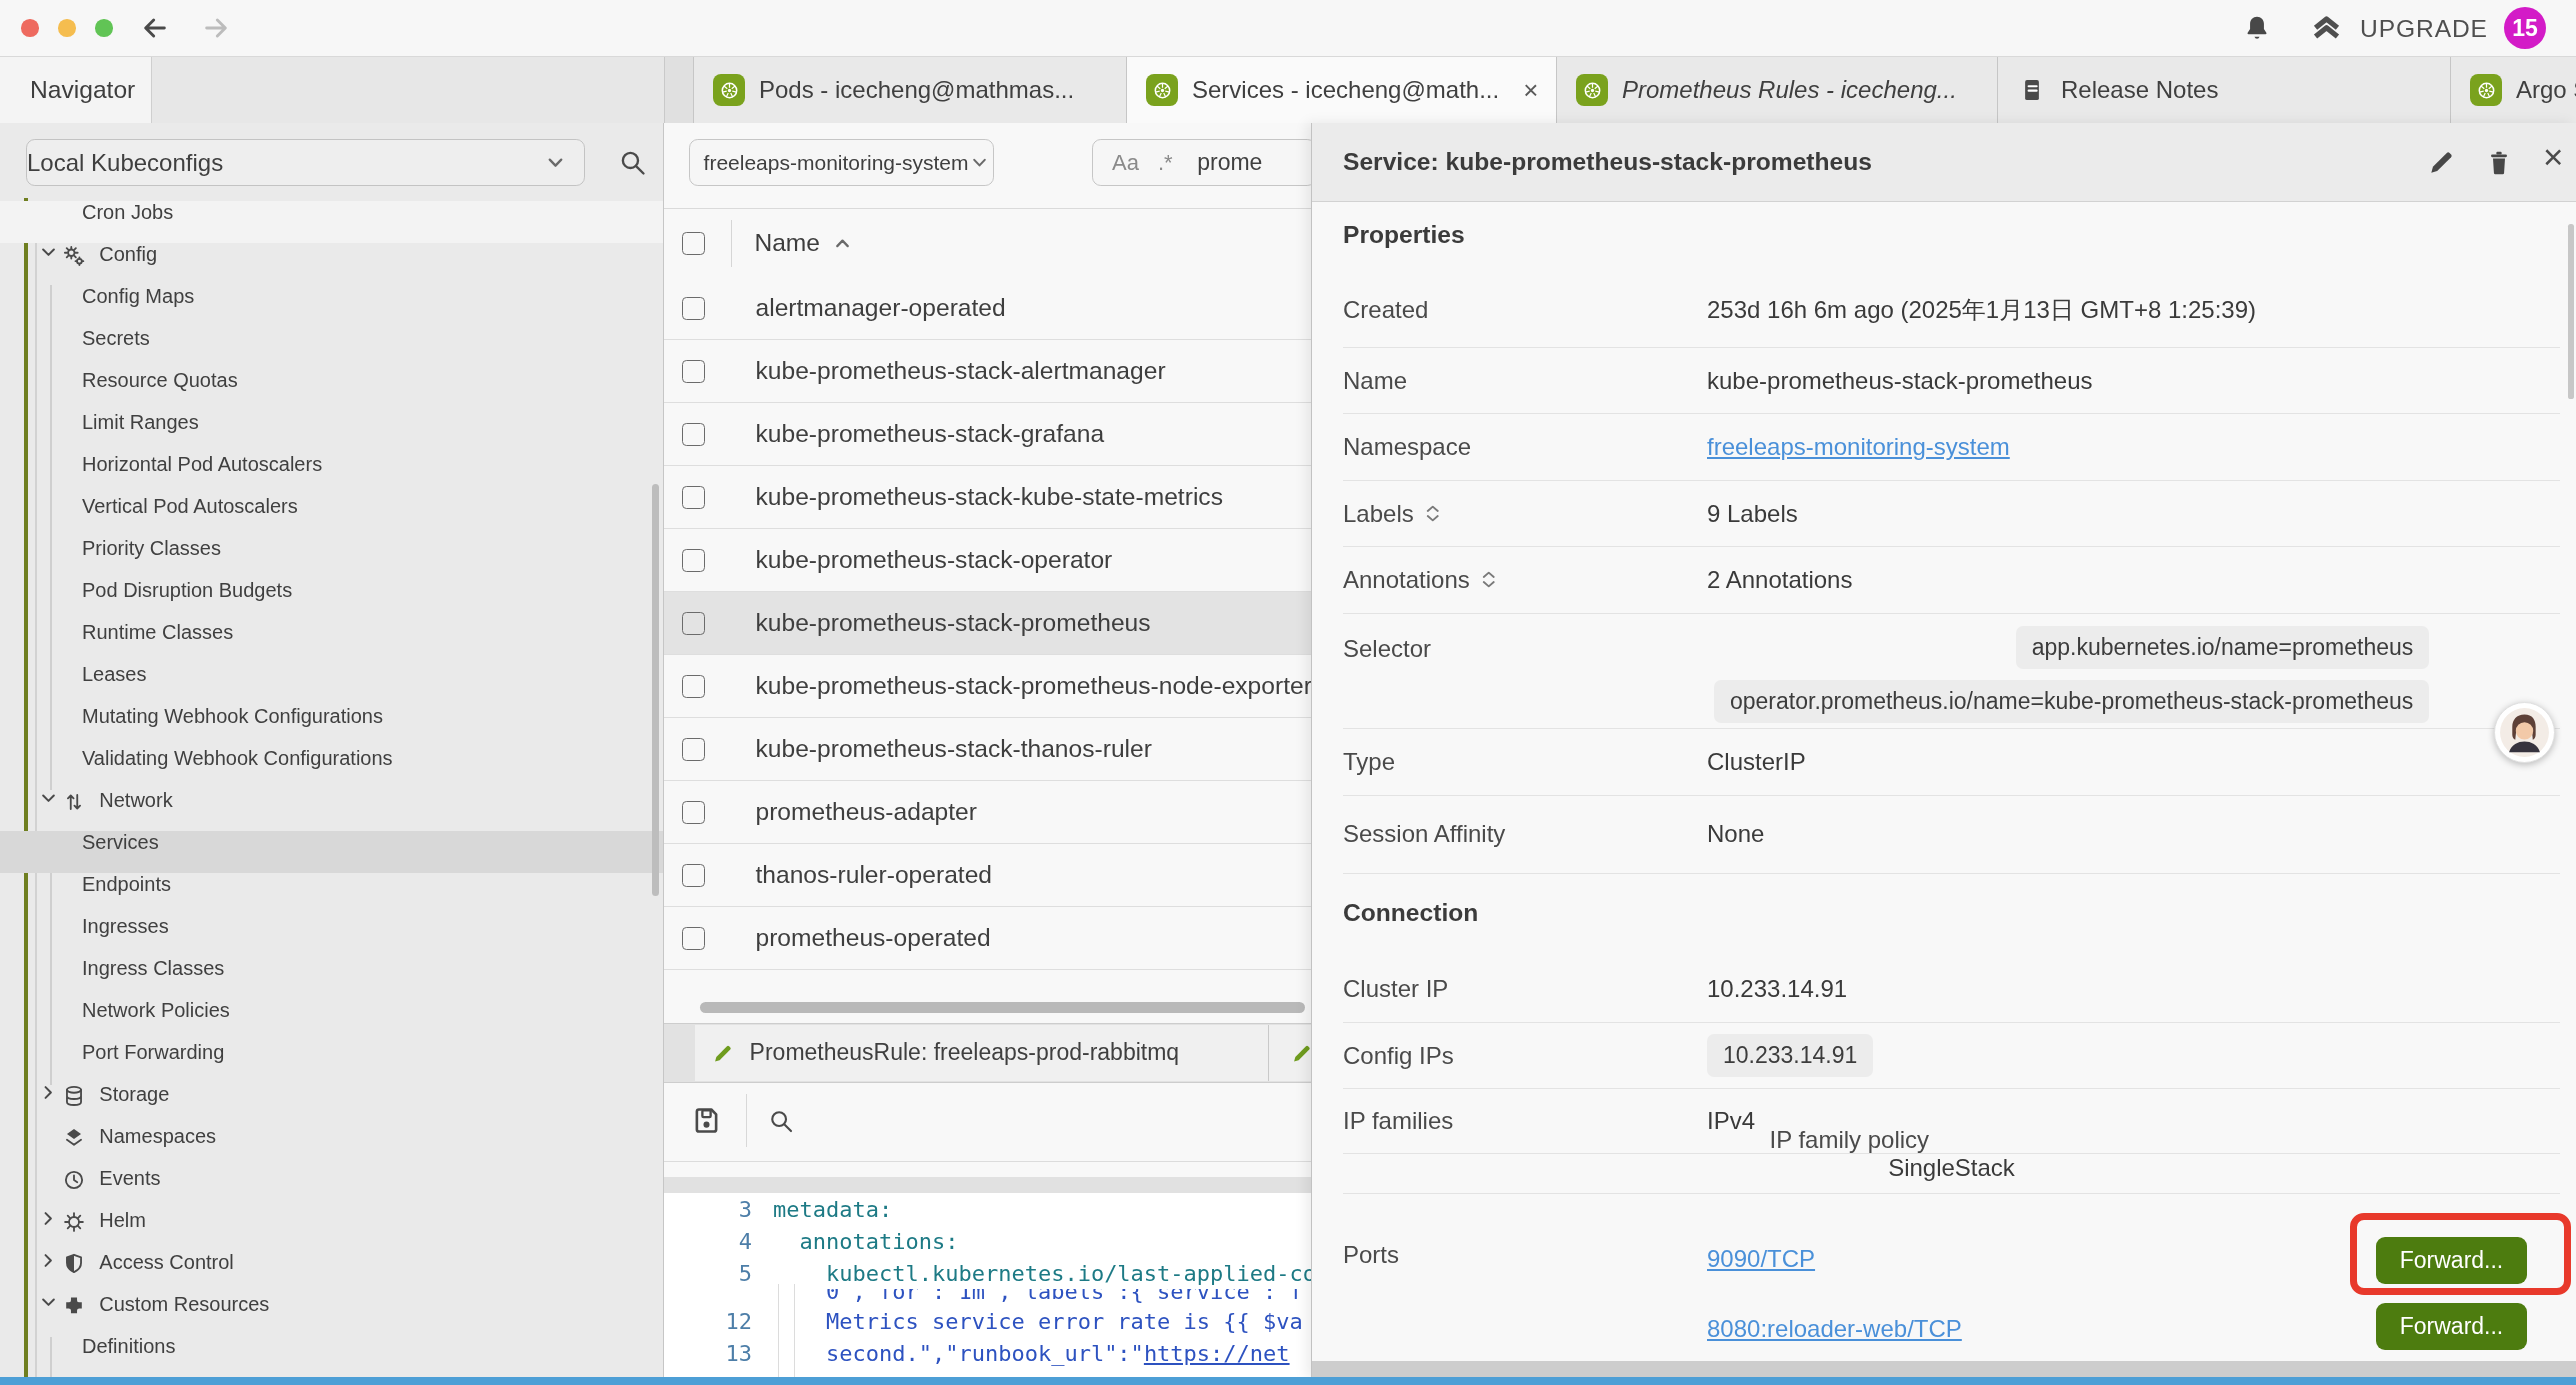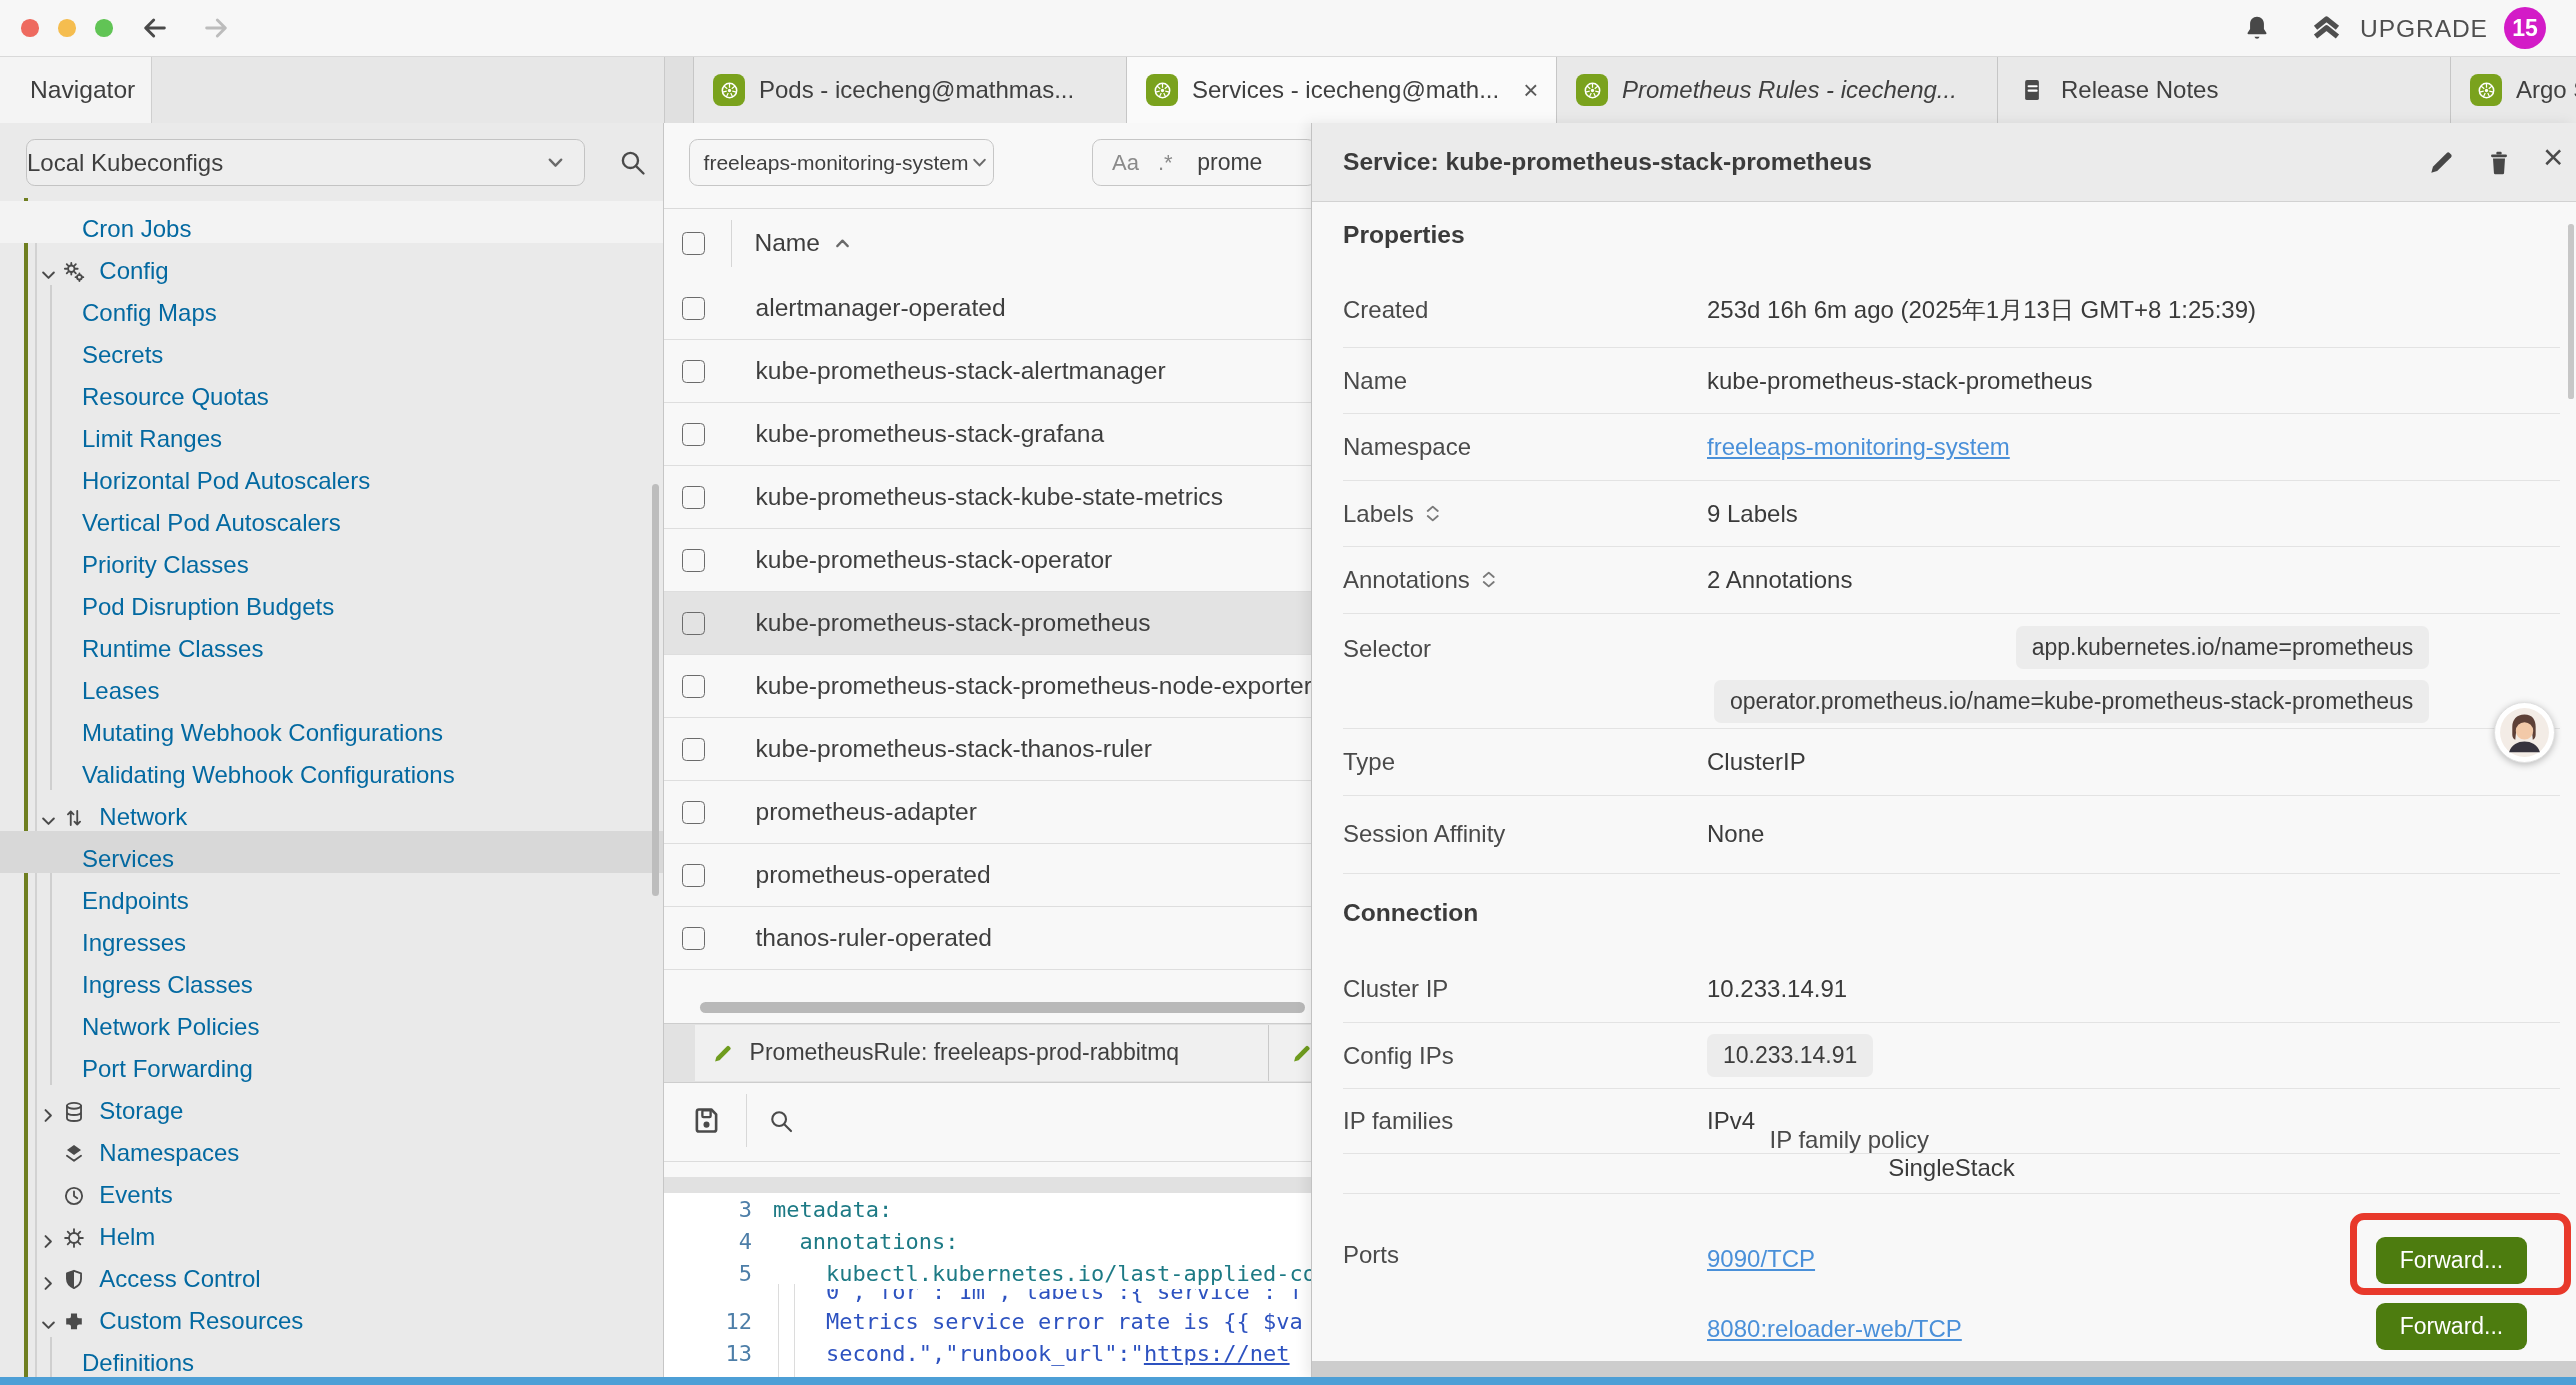--- a/index.html
+++ b/index.html
@@ -35,21 +35,21 @@
   
   #sidebar{left:0;top:123px;width:664px;height:1256px;background:#eaeaea;border-right:0.9px solid #c6c6c6;box-sizing:border-box;overflow:hidden;}
   #kube-dropdown{position:absolute;left:26px;top:16px;width:559px;height:47px;border:1.8px solid #c3c3c3;border-radius:8.8px;
                  background:#eeeeee;display:flex;align-items:center;box-sizing:border-box;}
   #kube-dropdown span{font-size:24px;color:#3f3f3f;}
   #kube-dropdown .chev{margin-left:auto;margin-right:17.5px;}
   #nav-search{position:absolute;left:616px;top:23px;}
   #ctx-accent{position:absolute;left:24px;top:75px;bottom:0;width:3.5px;background:#6f7f20;}
   #tree-guide-root{position:absolute;left:35px;top:78px;bottom:0;width:1.8px;background:#d2d2d2;}
   #tree{position:absolute;left:0;top:78px;right:0;bottom:0;}
-  .trow{height:42px;display:flex;align-items:flex-end;position:relative;font-size:24px;color:#0369a1;}
+  .trow{height:42px;display:flex;align-items:flex-start;position:relative;font-size:20px;color:#404040;}
   .trow.hovered{background:#f3f3f3;}
   .trow.selected{background:#d8d8d8;}
   .trow .caret{width:26px;margin-left:35px;display:flex;justify-content:center;flex:0 0 auto;}
   .trow .nicon{width:26px;margin-right:12.3px;display:flex;justify-content:center;flex:0 0 auto;}
   .trow.child{padding-left:82px;}
   .tguide{position:absolute;left:50px;width:1.8px;background:#cfcfcf;}
   #side-scroll{position:absolute;left:652px;top:361px;width:7px;height:412px;border-radius:3.5px;background:#bdbdbd;}
 
   
   #midpanel{left:664px;top:123px;width:647px;height:1256px;background:#f8f8f8;overflow:hidden;}
@@ -485,25 +485,25 @@
       <div class="srow">
           <span class="cbox"></span>
           <span class="rname">kube-prometheus-stack-thanos-ruler</span>
         </div>
       <div class="srow">
           <span class="cbox"></span>
           <span class="rname">prometheus-adapter</span>
         </div>
       <div class="srow">
           <span class="cbox"></span>
+          <span class="rname">thanos-ruler-operated</span>
+        </div>
+      <div class="srow">
+          <span class="cbox"></span>
           <span class="rname">prometheus-operated</span>
-        </div>
-      <div class="srow">
-          <span class="cbox"></span>
-          <span class="rname">thanos-ruler-operated</span>
         </div>
     </div>
 
     <div id="hscroll"></div>
 
     <div id="etabs">
       <div class="etab" id="etab1">
         <span class="pencil">
           <svg width="24.6" height="24.6" viewBox="0 0 24 24">
               <path d="M4 20l1.2-4.4L15.6 5.2a1.5 1.5 0 0 1 2.1 0l1.1 1.1a1.5 1.5 0 0 1 0 2.1L8.4 18.8z" fill="#6f9c1e"></path>

